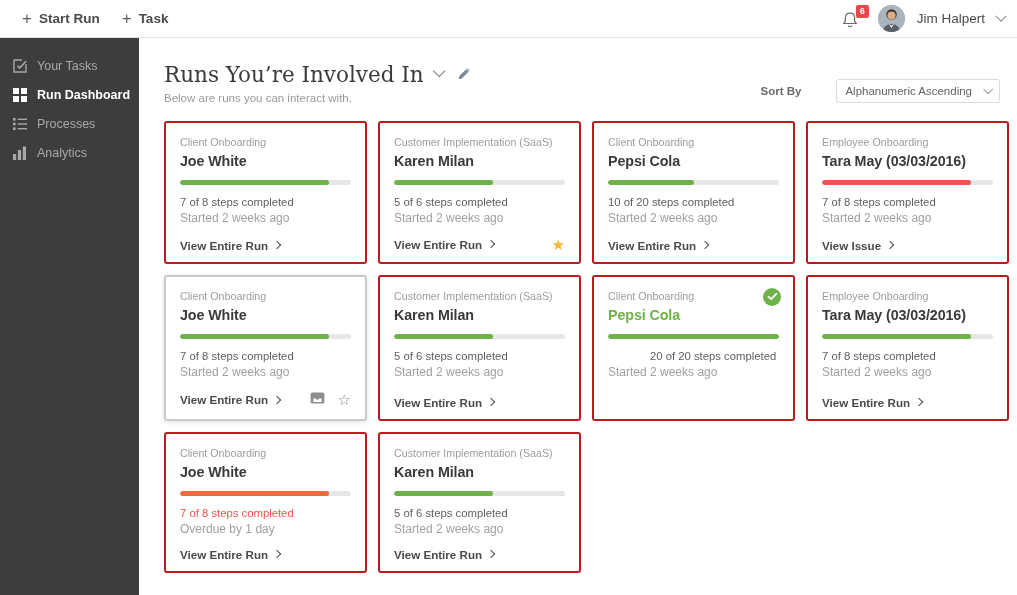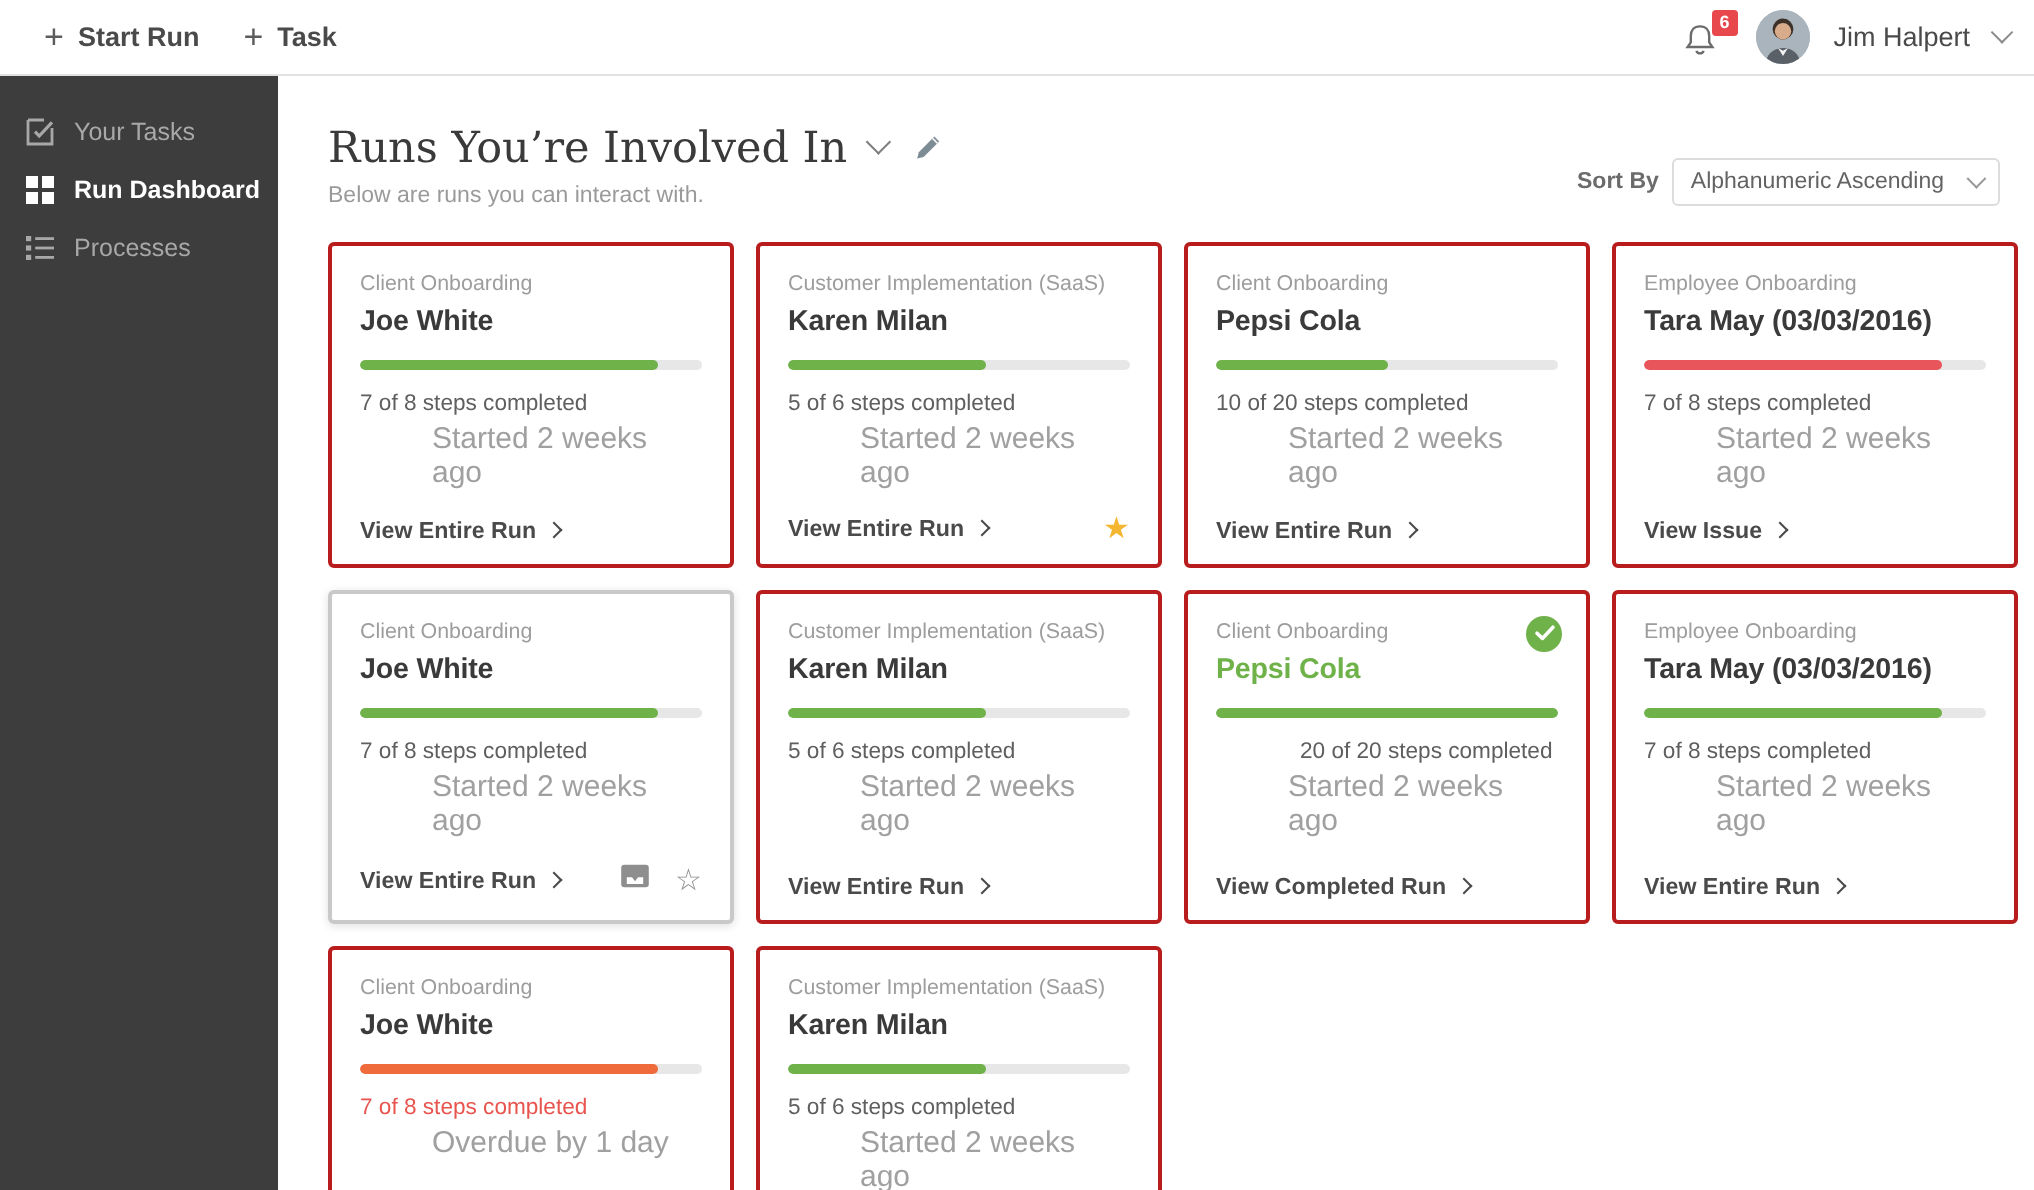--- a/index.html
+++ b/index.html
@@ -96,21 +96,21 @@
   .page-sub { font-size: 11.5px; color: #9a9a9a; margin-top: 5px; }
 
   .sortby {
     position: absolute; top: 17px; right: 9px;
     display: flex; align-items: center; gap: 7px;
   }
   .sortby-label { font-size: 11.5px; color: #6b6b6b; font-weight: 700; }
   .select-box {
     border: 1px solid #dcdcdc; border-radius: 3px;
     height: 24px; padding: 0 8px; display: flex; align-items: center;
-    gap: 12px; background: #fff; cursor: pointer;
+    gap: 12px; background: #fff; cursor: pointer; margin-left: 28px;
   }
   .select-text { font-size: 11.5px; color: #636363; }
 
   
   .grid {
     display: flex; flex-wrap: wrap;
     gap: 11px 11px;
     margin-top: 17px;
     width: 860px;
   }
@@ -128,21 +128,21 @@
   .card-name {
     font-size: 14.3px; color: #3a3a3a; font-weight: 700;
     margin-top: 4px; letter-spacing: -0.1px;
   }
   .progress {
     height: 5px; border-radius: 3px; background: #e7e7e7;
     margin-top: 11px; overflow: hidden;
   }
   .progress-fill { height: 100%; border-radius: 3px; }
   .card-steps { font-size: 11.3px; color: #5f5f5f; margin-top: 11px; }
-  .card-started { font-size: 15px; color: #a0a0a0; margin-top: 3px; margin-left: 36px; }
+  .card-started { font-size: 12px; color: #a0a0a0; margin-top: 3px; }
   .card-foot {
     margin-top: auto; padding-top: 12px;
     display: flex; align-items: center;
   }
   .card-link {
     font-size: 11.6px; color: #4a4a4a; font-weight: 700;
     display: flex; align-items: center; gap: 6px; cursor: pointer;
   }
   .chev-right {
     display: inline-block; width: 6px; height: 6px;
@@ -228,20 +228,30 @@
         <rect x="0" y="10.4" width="2.6" height="2.6" fill="#a8a8a8"></rect>
         <rect x="4.6" y="1.6" width="9.4" height="1.4" fill="#a8a8a8"></rect>
         <rect x="4.6" y="6.3" width="9.4" height="1.4" fill="#a8a8a8"></rect>
         <rect x="4.6" y="11" width="9.4" height="1.4" fill="#a8a8a8"></rect>
       </svg>
     </span>
     <span class="side-label">Processes</span>
     <span class="side-chevron"></span>
   </div>
 
+  <div class="side-item">
+    <span class="side-icon">
+      <svg width="14" height="14" viewBox="0 0 14 14">
+        <rect x="0" y="8" width="3.2" height="6" fill="#a8a8a8"></rect>
+        <rect x="4.9" y="4" width="3.2" height="10" fill="#a8a8a8"></rect>
+        <rect x="9.8" y="0.5" width="3.2" height="13.5" fill="#a8a8a8"></rect>
+      </svg>
+    </span>
+    <span class="side-label">Analytics</span>
+  </div>
 </div>
 
 <div class="main">
 
   <div class="page-head">
     <div class="title-row">
       <span class="page-title">Runs You’re Involved In</span>
       <span class="title-caret"></span>
       <span class="edit-icon">
         <svg width="15" height="15" viewBox="0 0 15 15">
@@ -372,27 +382,20 @@
             <path d="M1.5 5.6 L4.2 8.2 L9.5 2.6" fill="none" stroke="#ffffff" stroke-width="1.8" stroke-linecap="round" stroke-linejoin="round"></path>
           </svg>
         </span>
         <div class="card-process">Client Onboarding</div>
         <div class="card-name" style="color: rgb(111, 178, 74);">Pepsi Cola</div>
         <div class="progress">
           <div class="progress-fill" style="width: 100%; background: rgb(111, 178, 74);"></div>
         </div>
         <div class="card-steps" style="color: rgb(95, 95, 95); margin-left: 42px;">20 of 20 steps completed</div>
         <div class="card-started">Started 2 weeks ago</div>
-        <div class="card-foot">
-          <span class="card-link">
-            <span>View Completed Run</span>
-            <span class="chev-right"></span>
-          </span>
-          <span class="foot-icons"></span>
-        </div>
       </div>
       <div class="card">
         <div class="card-process">Employee Onboarding</div>
         <div class="card-name" style="color: rgb(58, 58, 58);">Tara May (03/03/2016)</div>
         <div class="progress">
           <div class="progress-fill" style="width: 87%; background: rgb(111, 178, 74);"></div>
         </div>
         <div class="card-steps" style="color: rgb(95, 95, 95);">7 of 8 steps completed</div>
         <div class="card-started">Started 2 weeks ago</div>
         <div class="card-foot">

